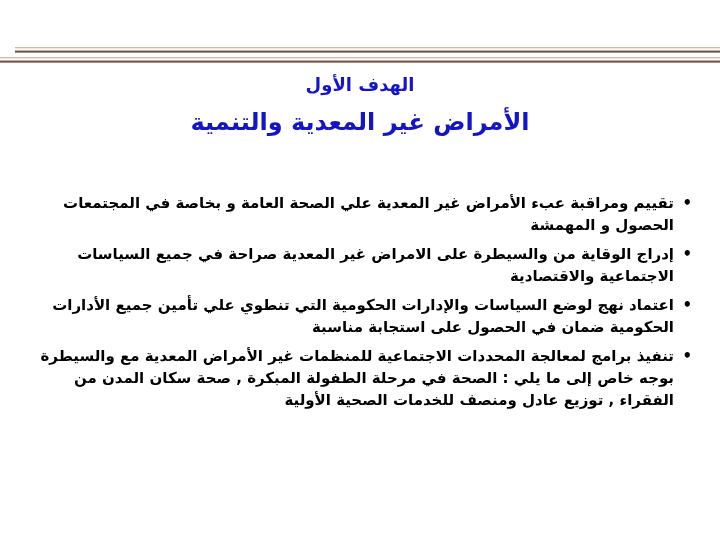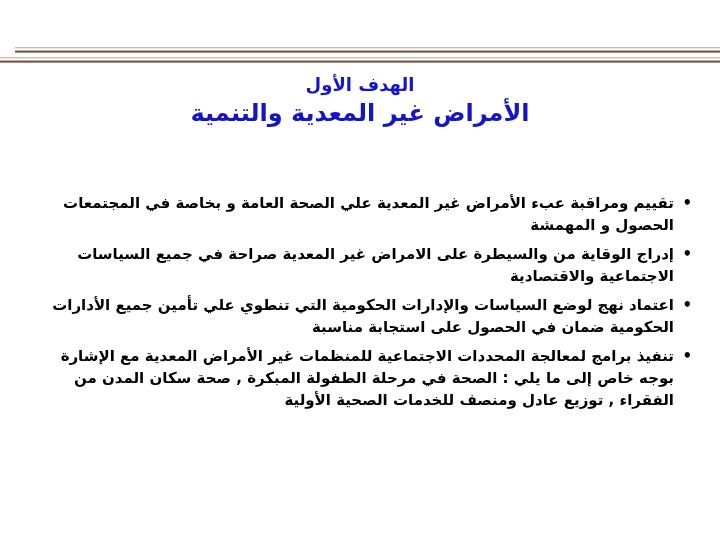--- a/index.html
+++ b/index.html
@@ -49,21 +49,21 @@
   }
   .title-line1 {
     font-size: 18px;
     font-weight: bold;
     line-height: 24px;
   }
   .title-line2 {
     font-size: 24px;
     font-weight: bold;
     line-height: 30px;
-    margin-top: 1px;
+    margin-top: 10px;
   }
   .bullet-list {
     position: absolute;
     top: 192px;
     right: 28px;
     left: 28px;
     direction: rtl;
     text-align: right;
     color: #000000;
     font-size: 15px;
@@ -109,18 +109,18 @@
       <span class="bullet-text">إدراج الوقاية من والسيطرة على الامراض  غير المعدية صراحة في جميع السياسات الاجتماعية والاقتصادية</span>
     </div>
 
     <div class="bullet-item">
       <span class="bullet-marker">•</span>
       <span class="bullet-text">اعتماد نهج لوضع السياسات والإدارات الحكومية التي تنطوي علي تأمين جميع الأدارات الحكومية ضمان في الحصول على استجابة مناسبة</span>
     </div>
 
     <div class="bullet-item">
       <span class="bullet-marker">•</span>
-      <span class="bullet-text">تنفيذ برامج لمعالجة المحددات الاجتماعية للمنظمات غير الأمراض المعدية  مع الإشارة بوجه خاص إلى ما يلي : الصحة في مرحلة الطفولة المبكرة , صحة سكان  المدن من الفقراء  , توزيع عادل ومنصف للخدمات الصحية الأولية</span>
+      <span class="bullet-text">تنفيذ برامج لمعالجة المحددات الاجتماعية للمنظمات غير الأمراض المعدية  مع والسيطرة بوجه خاص إلى ما يلي : الصحة في مرحلة الطفولة المبكرة , صحة سكان  المدن من الفقراء  , توزيع عادل ومنصف للخدمات الصحية الأولية</span>
     </div>
 
   </div>
 
 </div>
 
 </body></html>

